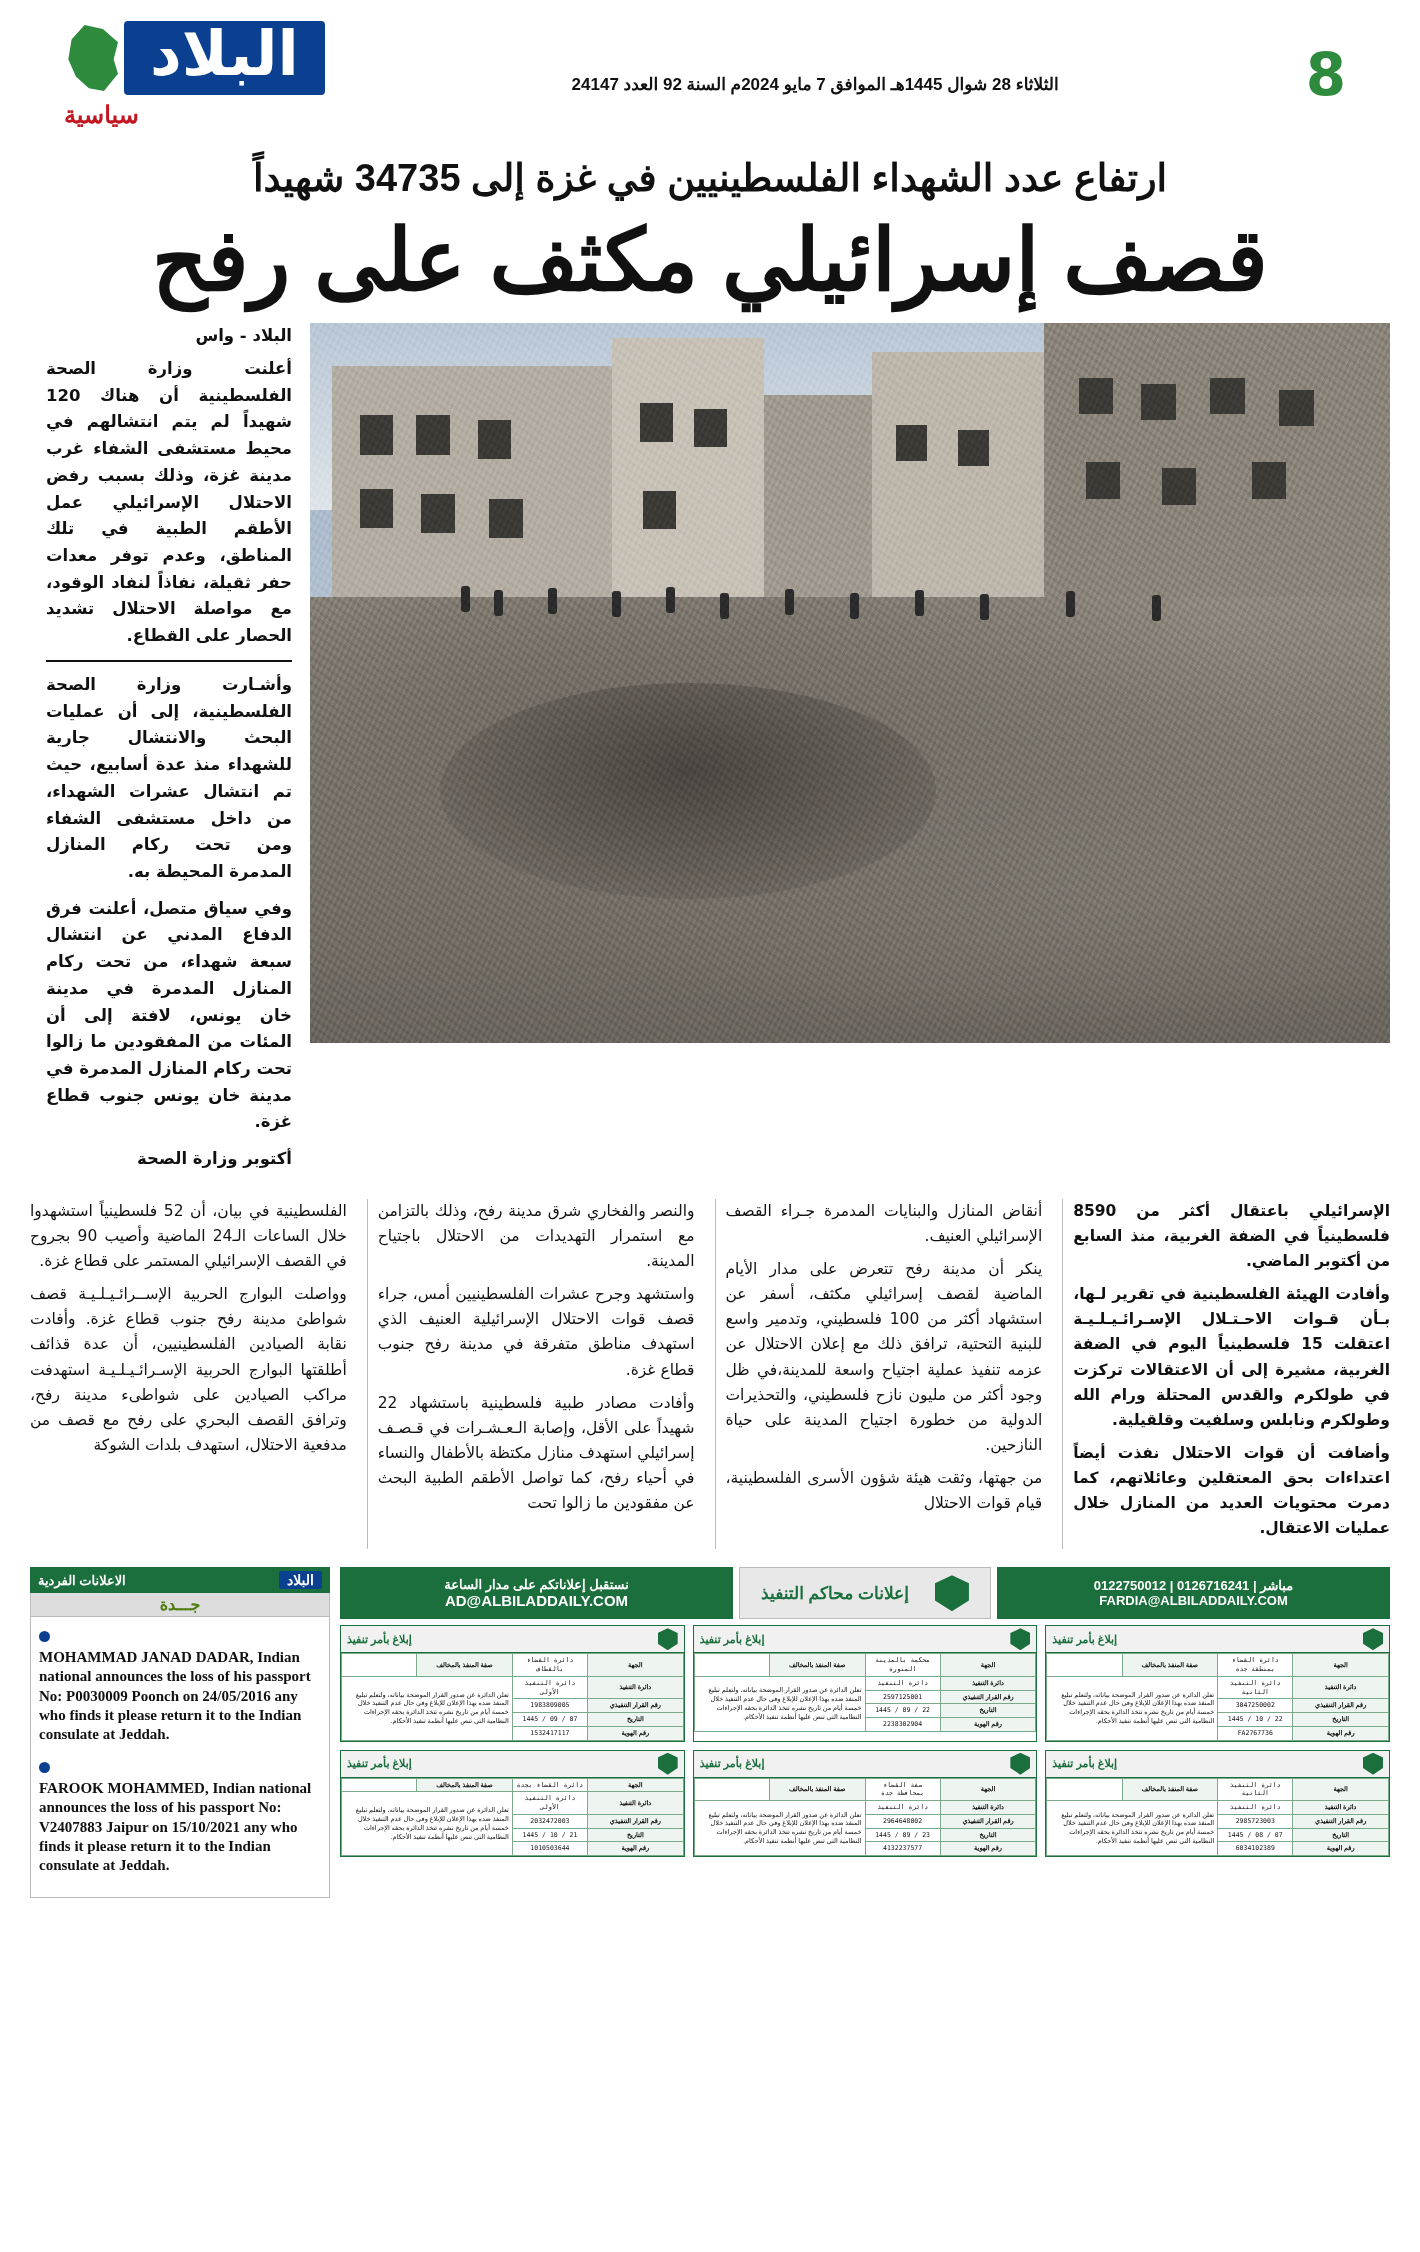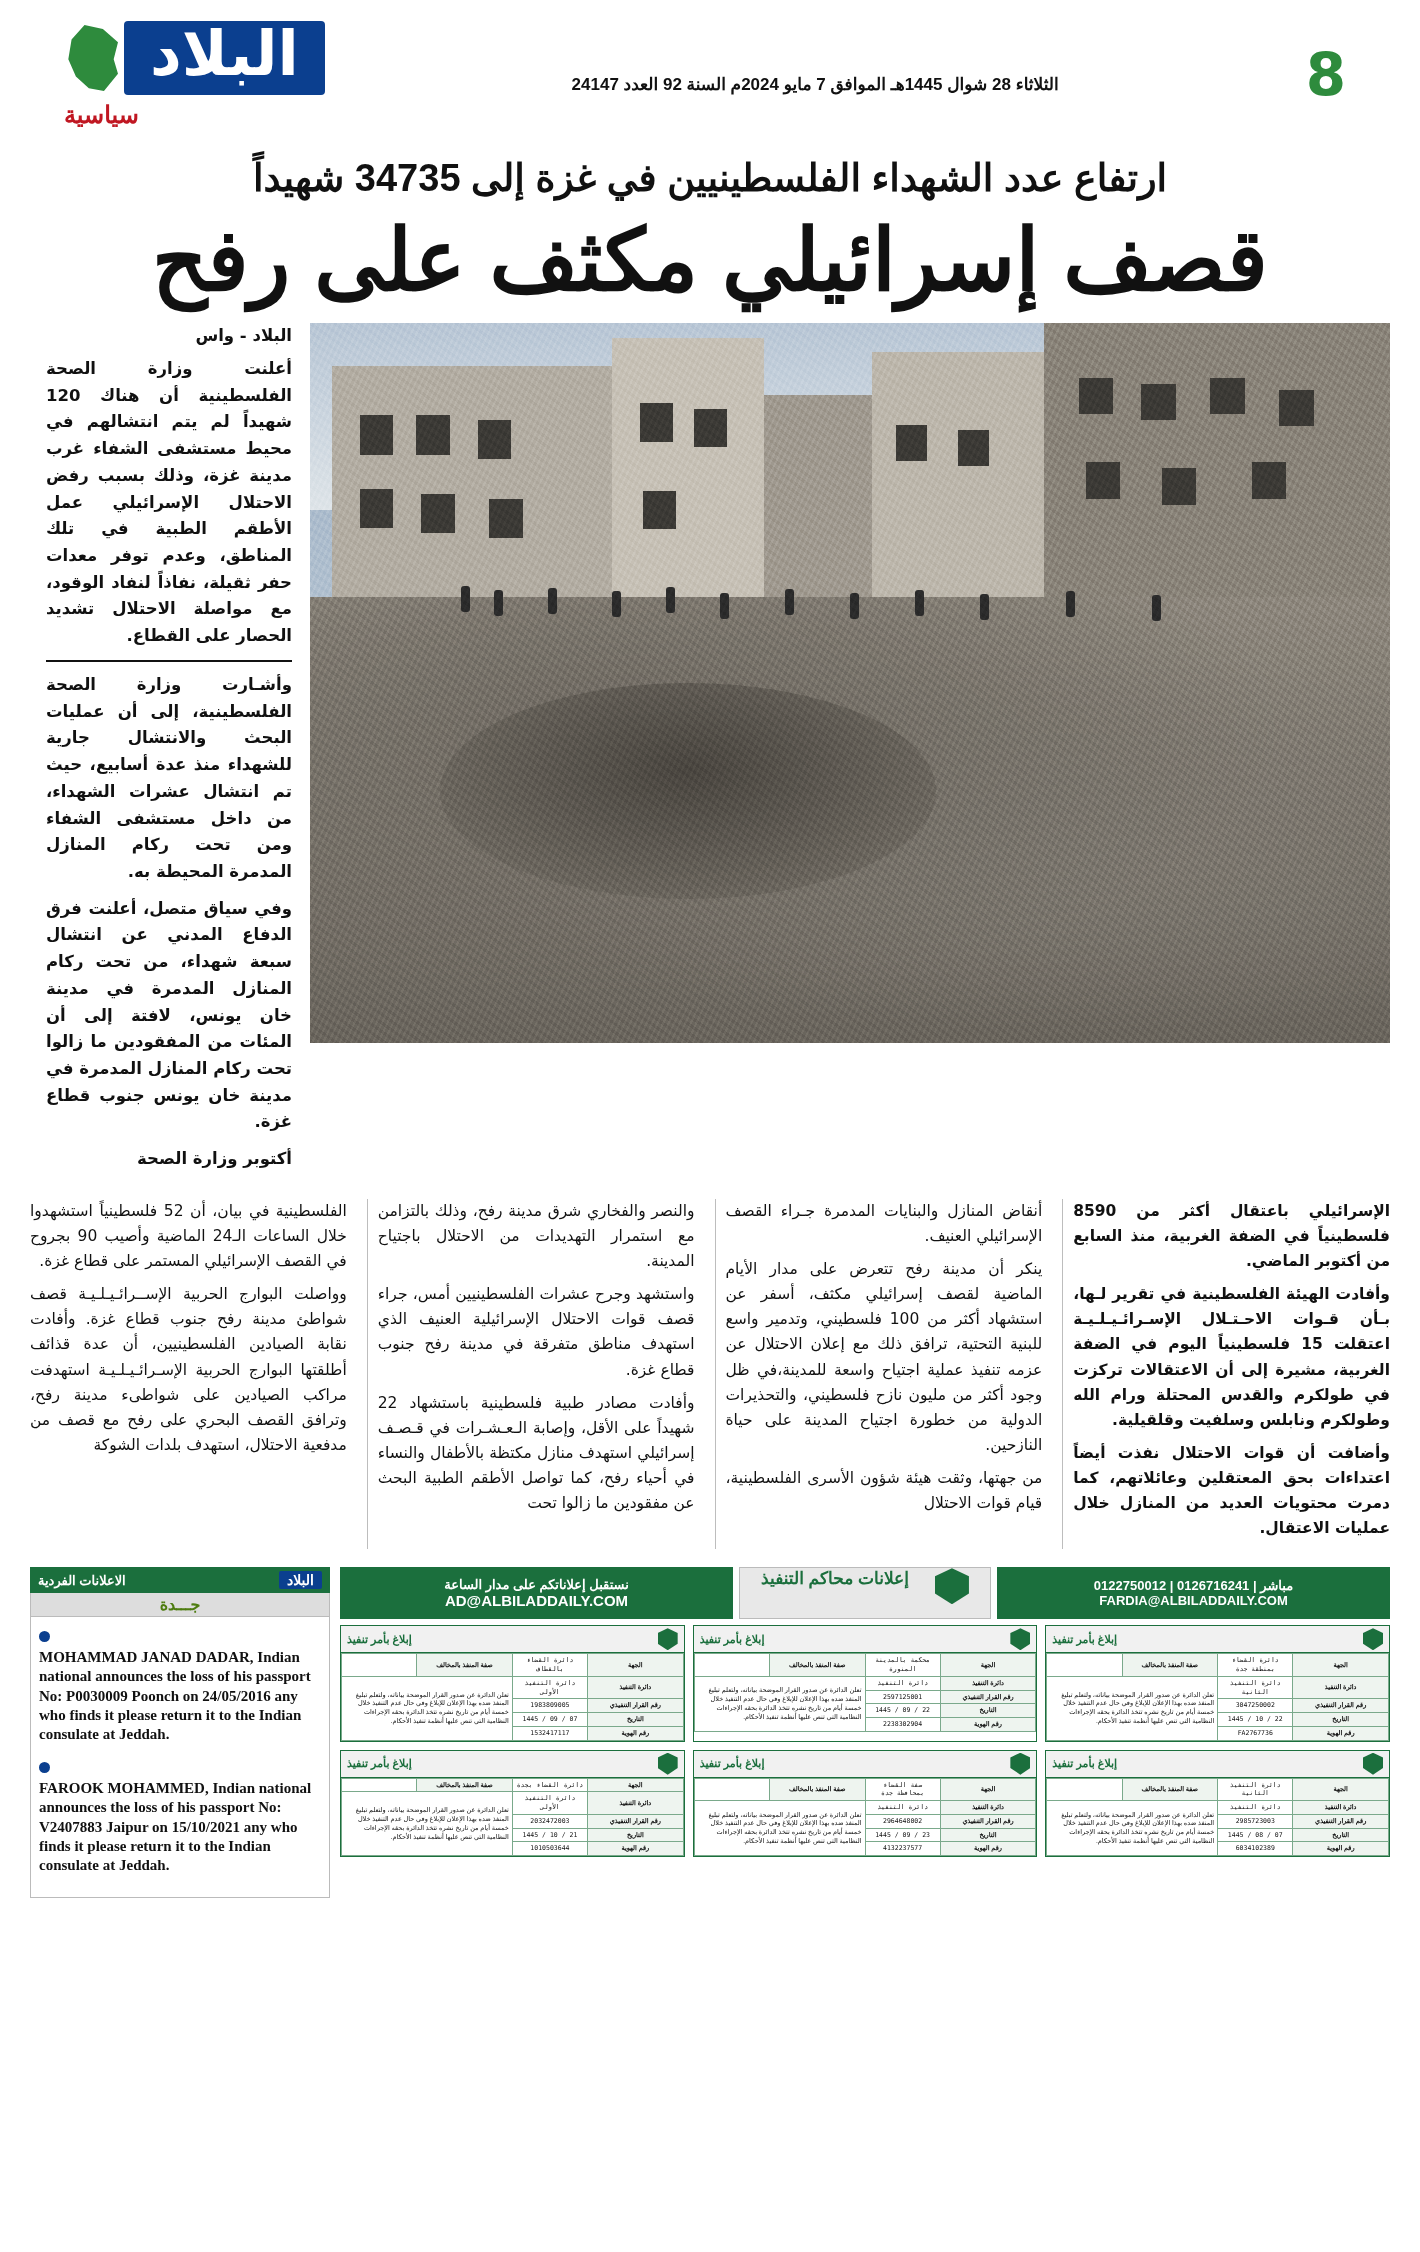--- a/index.html
+++ b/index.html
@@ -157,21 +157,21 @@
     height:52px;margin-bottom:6px;
   }
   .hdr-email{
     flex:1;background:#1b6f3d;color:#fff;
     display:flex;flex-direction:column;align-items:center;justify-content:center;
     font-size:13px;font-weight:bold;
   }
   .hdr-email .mail{font-size:15px;}
   .hdr-mid{
     flex:0 0 250px;background:#e8e8e8;border:1px solid #bbb;
-    display:flex;align-items:flex-start;justify-content:center;gap:26px;
+    display:flex;align-items:center;justify-content:center;gap:26px;
     font-size:17px;font-weight:bold;color:#1b6f3d;
   }
   .crest{
     width:34px;height:36px;background:#1b6f3d;
     clip-path:polygon(50% 0%,100% 22%,100% 70%,50% 100%,0% 70%,0% 22%);
   }
   .hdr-phones{
     flex:1;background:#1b6f3d;color:#fff;
     display:flex;flex-direction:column;align-items:center;justify-content:center;
     font-size:13px;font-weight:bold;

